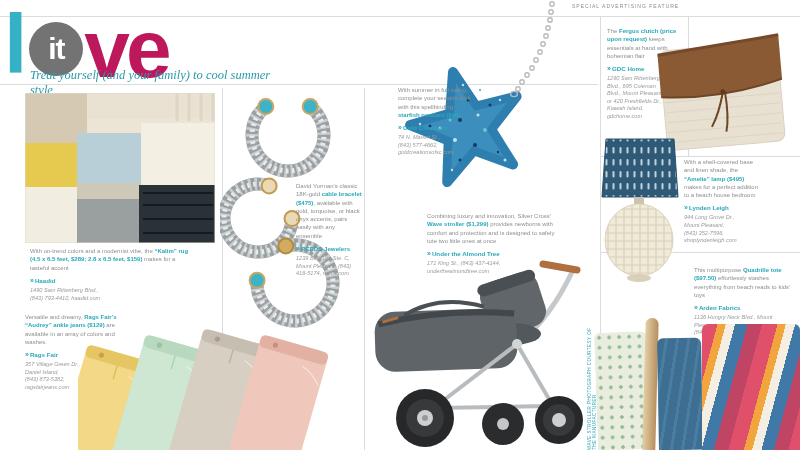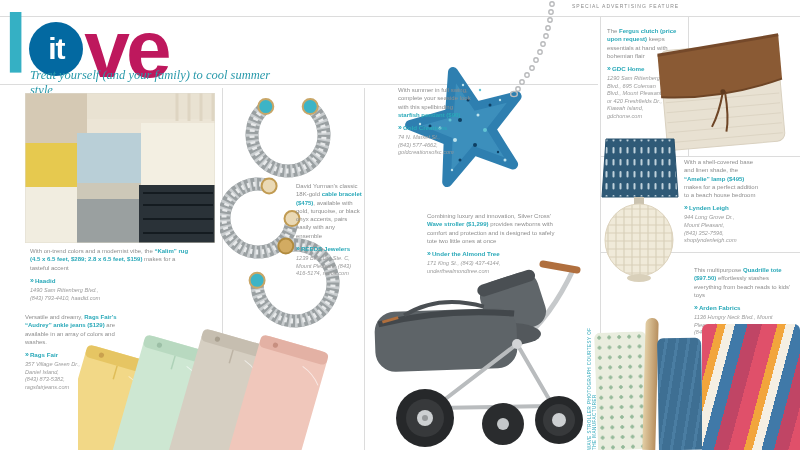--- a/index.html
+++ b/index.html
@@ -3,21 +3,21 @@
 <meta charset="utf-8">
 <style>
   html,body{margin:0;padding:0;background:#8f8f8f;}
   .page{position:relative;width:800px;height:450px;background:#ffffff;overflow:hidden;
         font-family:"Liberation Sans",sans-serif;}
   .rule{position:absolute;background:#dcdcdc;}
 
   
   .logo{position:absolute;left:4px;top:4px;height:74px;display:flex;align-items:flex-end;}
   .logo-l{color:#35b0c4;font-weight:bold;font-size:84px;line-height:.78;}
-  .logo-o{width:54px;height:54px;border-radius:50%;background:#0369a1;display:flex;
+  .logo-o{width:54px;height:54px;border-radius:50%;background:#737373;display:flex;
           align-items:center;justify-content:center;margin:0 1px 2px 2px;}
   .logo-it{color:#ffffff;font-weight:bold;font-size:30px;letter-spacing:-1px;}
   .logo-ve{color:#be185d;font-weight:bold;font-size:82px;line-height:.72;letter-spacing:-4px;}
   .tagline{position:absolute;left:30px;top:68px;width:260px;color:#2a9aab;
            font-family:"Liberation Serif",serif;font-style:italic;font-size:12.5px;}
   .feature-label{position:absolute;left:572px;top:3px;color:#8a8a8a;font-size:5px;
                  letter-spacing:1px;text-transform:uppercase;}
 
   
   .blk{position:absolute;color:#8e8e8e;font-size:6px;line-height:1.38;}

